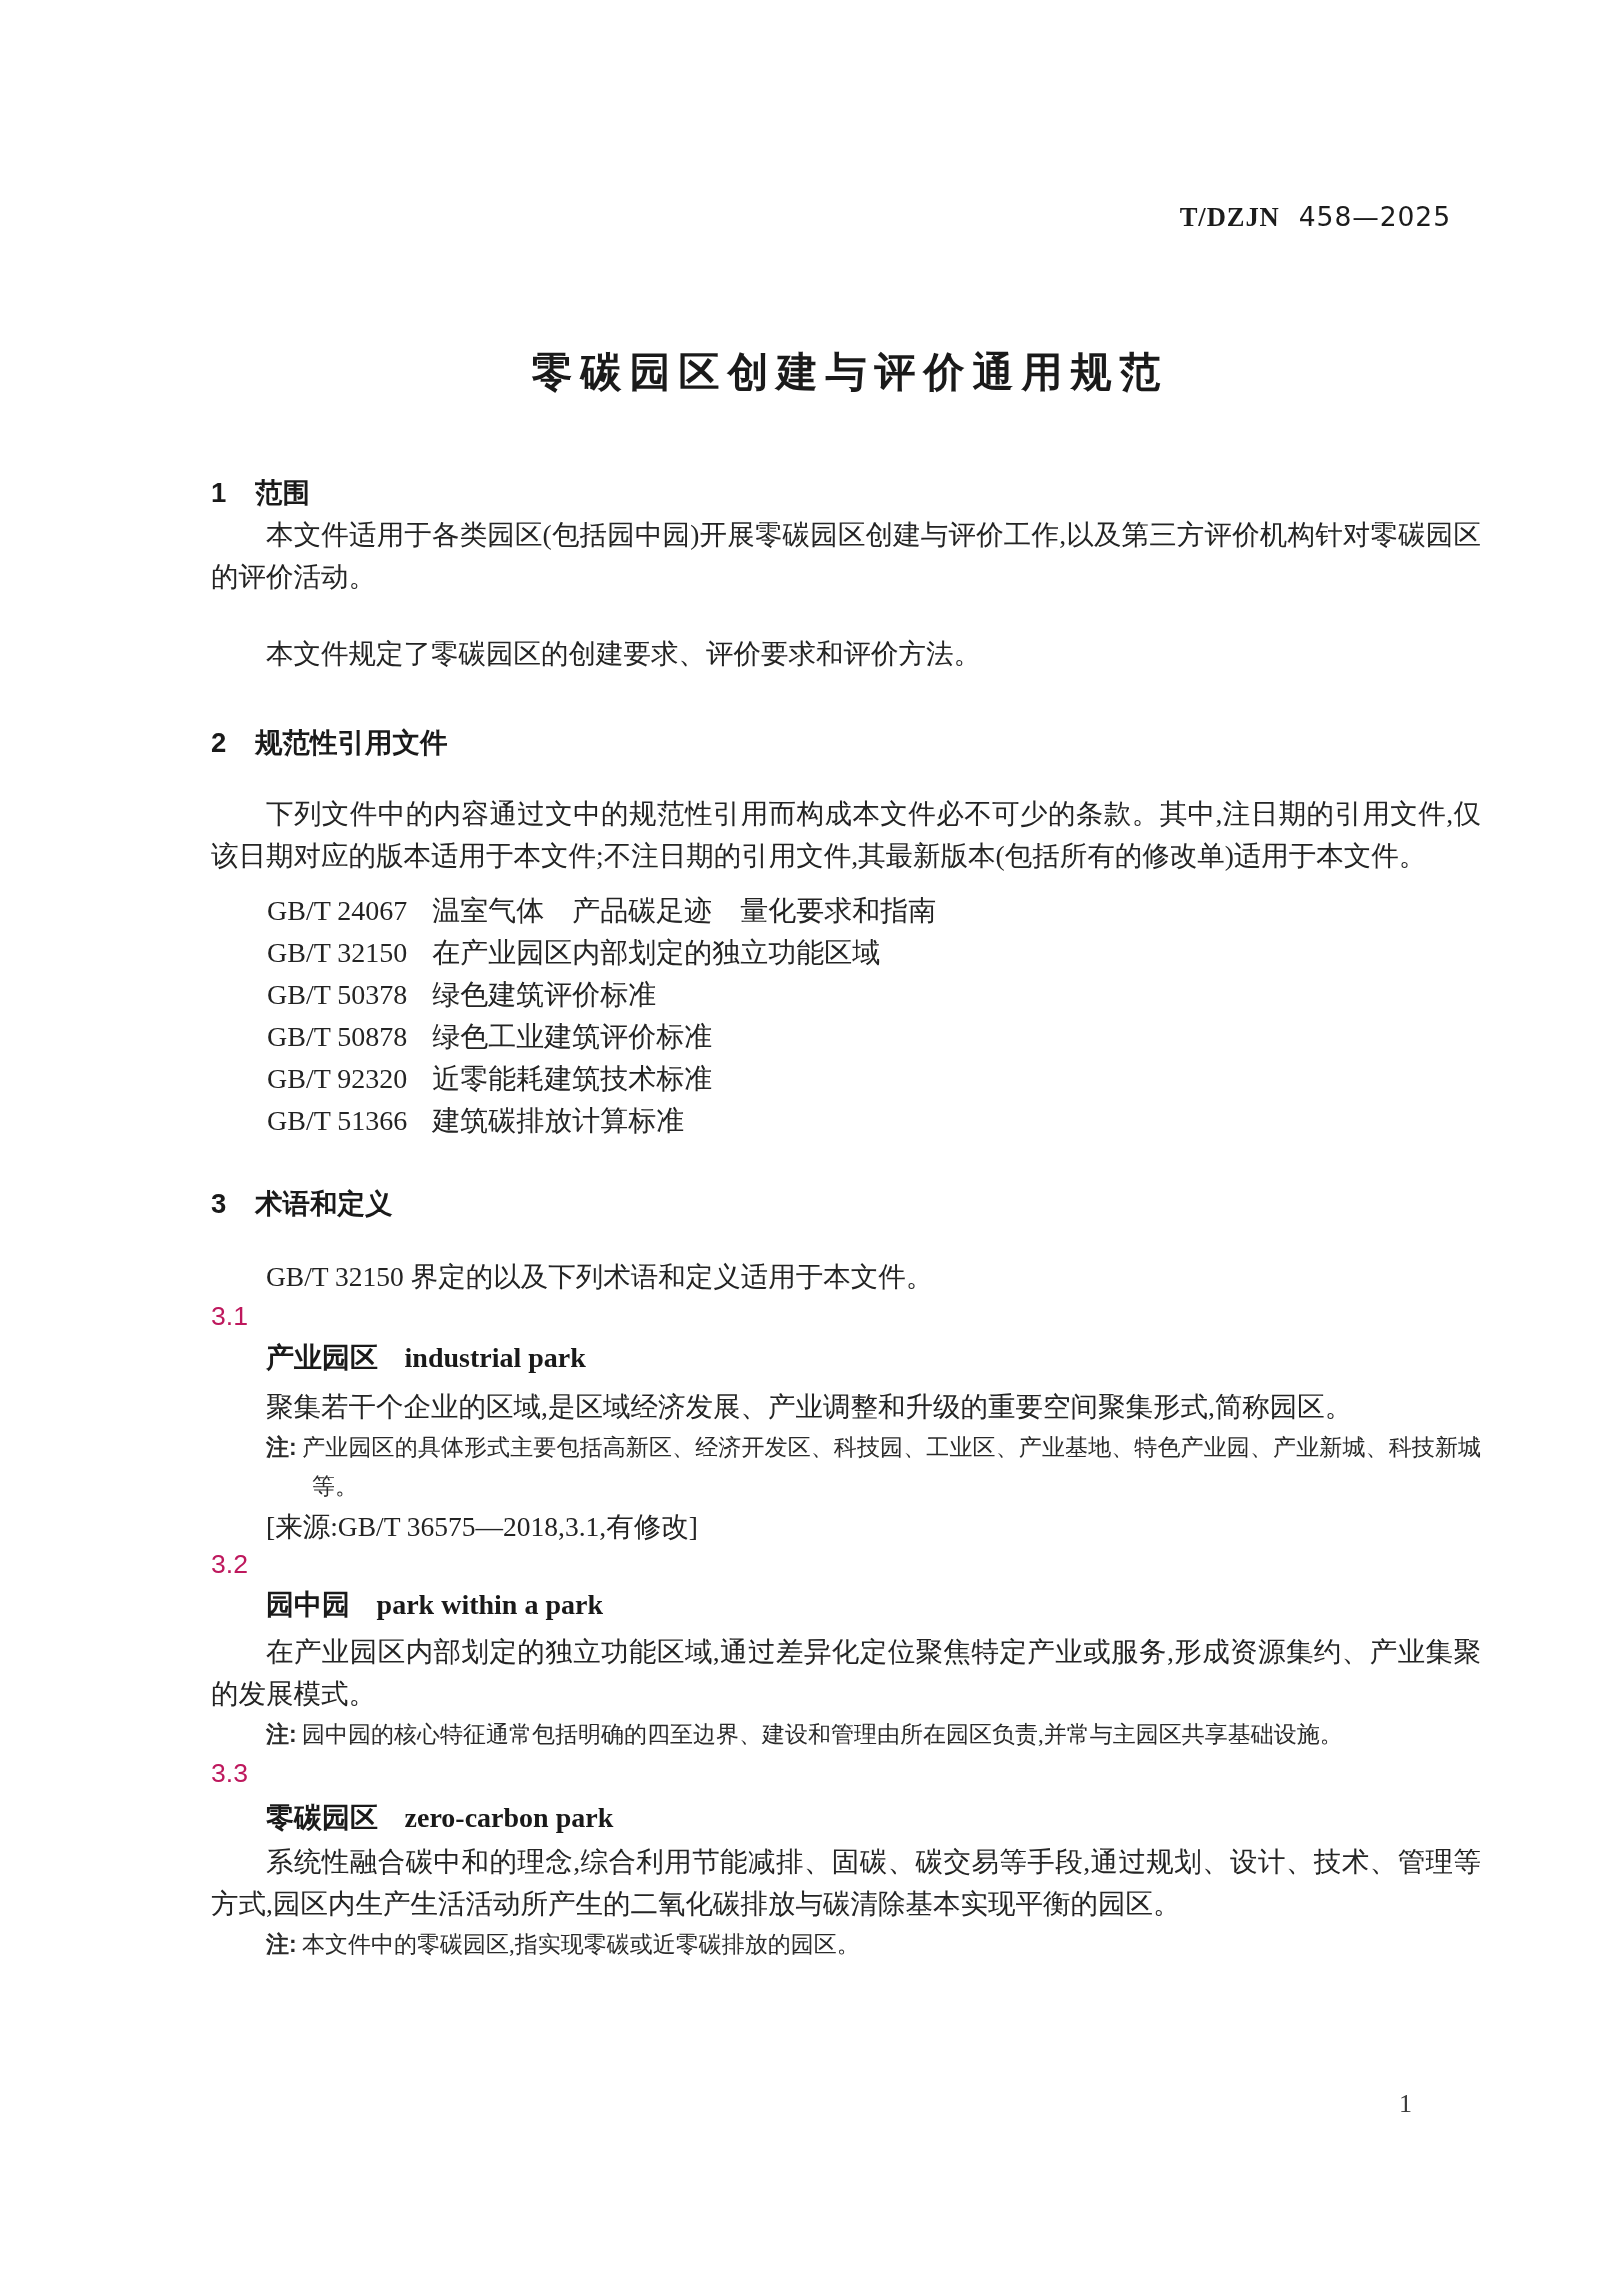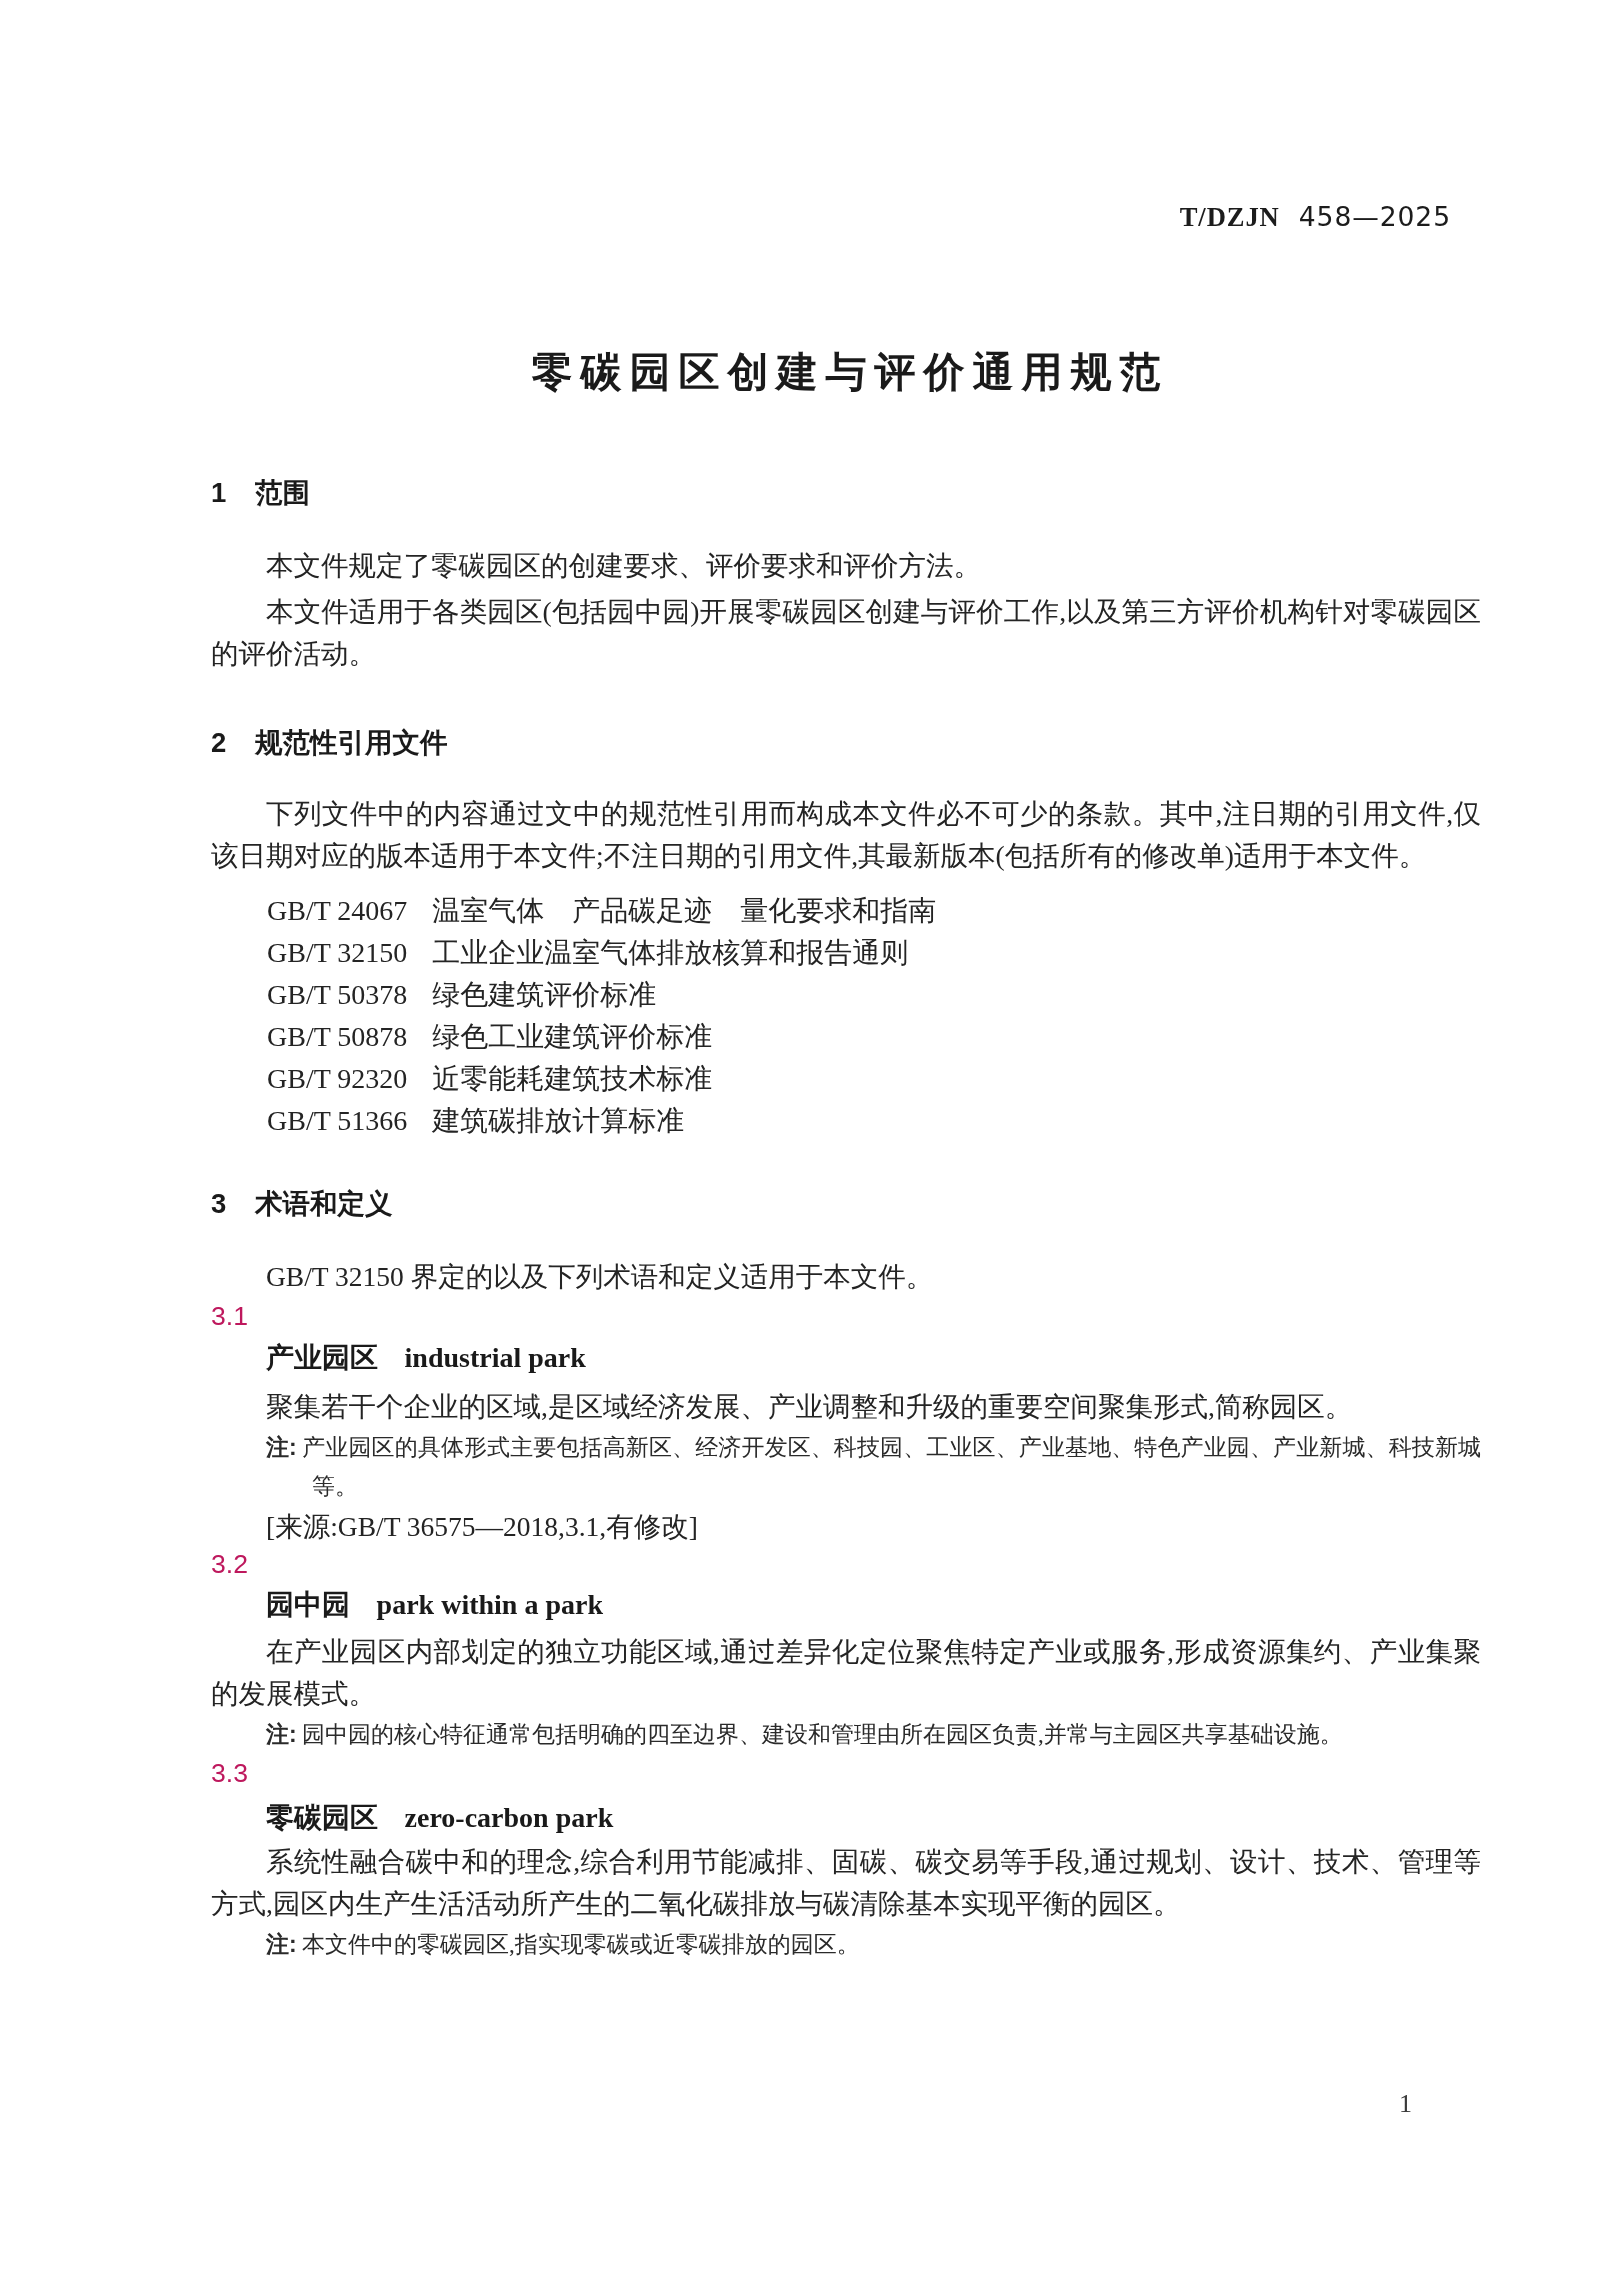--- a/index.html
+++ b/index.html
@@ -160,34 +160,34 @@
     <span class="doc-code-number">458—2025</span>
   </div>
 
   <h1 class="doc-title">零碳园区创建与评价通用规范</h1>
 
   <div class="content">
 
     <h2 class="sec-heading" style="margin-top:475px">
       <span class="sec-num">1</span><span>范围</span>
     </h2>
+    <p class="body-p" style="margin-top:4.4px">本文件适用于各类园区(包括园中园)开展零碳园区创建与评价工作,以及第三方评价机构针对零碳园区的评价活动。</p>
     <p class="body-p" style="margin-top:35px">本文件规定了零碳园区的创建要求、评价要求和评价方法。</p>
-    <p class="body-p" style="margin-top:4.4px">本文件适用于各类园区(包括园中园)开展零碳园区创建与评价工作,以及第三方评价机构针对零碳园区的评价活动。</p>
 
     <h2 class="sec-heading" style="margin-top:50px">
       <span class="sec-num">2</span><span>规范性引用文件</span>
     </h2>
     <p class="body-p" style="margin-top:33px">下列文件中的内容通过文中的规范性引用而构成本文件必不可少的条款。其中,注日期的引用文件,仅该日期对应的版本适用于本文件;不注日期的引用文件,其最新版本(包括所有的修改单)适用于本文件。</p>
 
     <div class="ref-list" style="margin-top:12.4px">
       <p class="ref-row">
         <span class="ref-code">GB/T 24067</span><span>温室气体　产品碳足迹　量化要求和指南</span>
       </p>
       <p class="ref-row">
-        <span class="ref-code">GB/T 32150</span><span>工业企业温室气体排放核算和报告通则</span>
+        <span class="ref-code">GB/T 32150</span><span>在产业园区内部划定的独立功能区域</span>
       </p>
       <p class="ref-row">
         <span class="ref-code">GB/T 50378</span><span>绿色建筑评价标准</span>
       </p>
       <p class="ref-row">
         <span class="ref-code">GB/T 50878</span><span>绿色工业建筑评价标准</span>
       </p>
       <p class="ref-row">
         <span class="ref-code">GB/T 92320</span><span>近零能耗建筑技术标准</span>
       </p>

